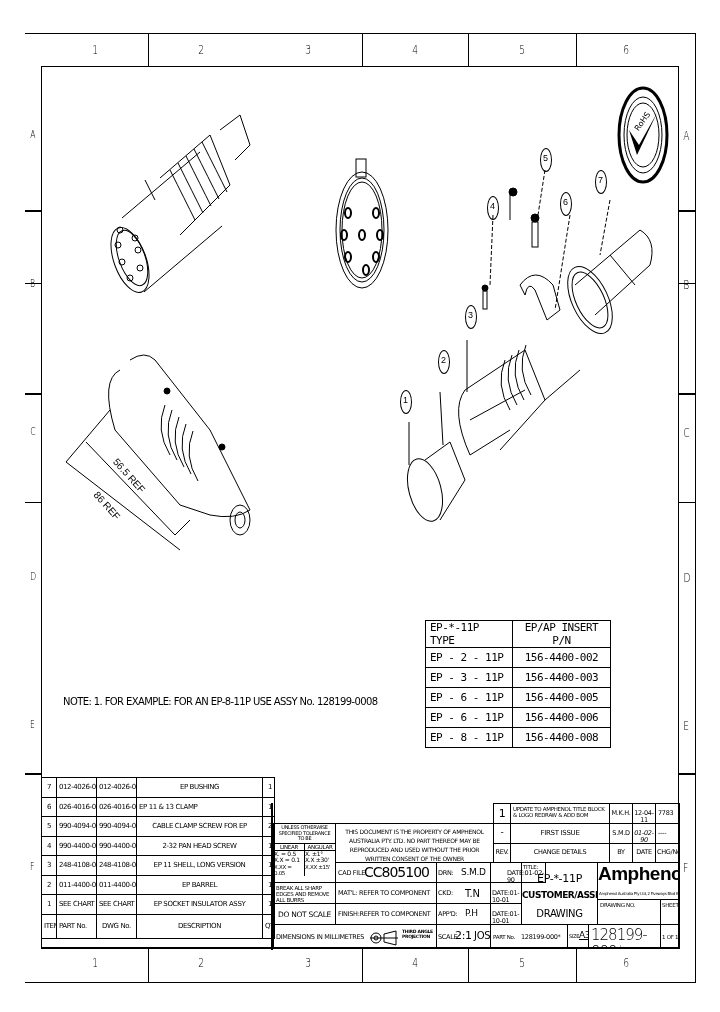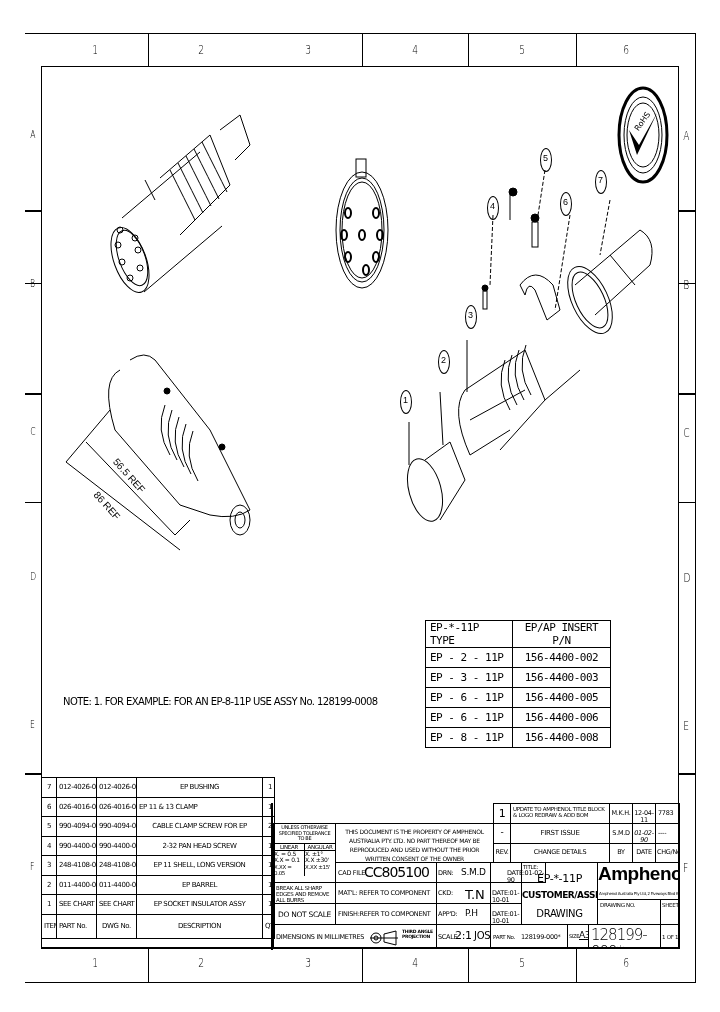--- a/index.html
+++ b/index.html
@@ -353,21 +353,21 @@
   <span style="position:absolute;left:24px;top:5px;font-size:9px;">S.M.D</span>
 </div>
 <div class="tb" style="left:490px;top:862px;width:56px;height:21px;padding-top:7px;padding-left:16px;">DATE:01-02-90</div>
 
 <div class="tb" style="left:273px;top:882px;width:63px;height:22px;white-space:normal;font-size:5.5px;padding:2px;">BREAK ALL SHARP EDGES AND REMOVE ALL BURRS</div>
 <div class="tb" style="left:335px;top:882px;width:102px;height:22px;padding:7px 2px;">
   <span>MAT'L:</span> <span>REFER TO COMPONENT</span>
 </div>
 <div class="tb" style="left:436px;top:882px;width:55px;height:22px;">
   <span style="position:absolute;left:1px;top:7px;">CKD:</span>
-  <span style="position:absolute;left:28px;top:5px;font-size:13px;">T.N</span>
+  <span style="position:absolute;left:28px;top:5px;font-size:10px;">T.N</span>
 </div>
 <div class="tb" style="left:490px;top:882px;width:32px;height:22px;padding-top:7px;padding-left:1px;">DATE:01-10-01</div>
 
 <div class="tb" style="left:273px;top:903px;width:63px;height:22px;padding-top:7px;text-align:center;font-size:7.5px;">DO NOT SCALE</div>
 <div class="tb" style="left:335px;top:903px;width:102px;height:22px;padding:7px 2px;">
   <span>FINISH:</span><span>REFER TO COMPONENT</span>
 </div>
 <div class="tb" style="left:436px;top:903px;width:55px;height:22px;">
   <span style="position:absolute;left:1px;top:7px;">APP'D:</span>
   <span style="position:absolute;left:28px;top:5px;font-size:9px;">P.H</span>

